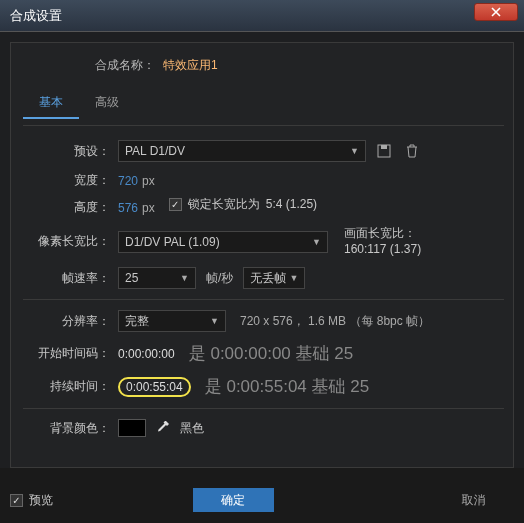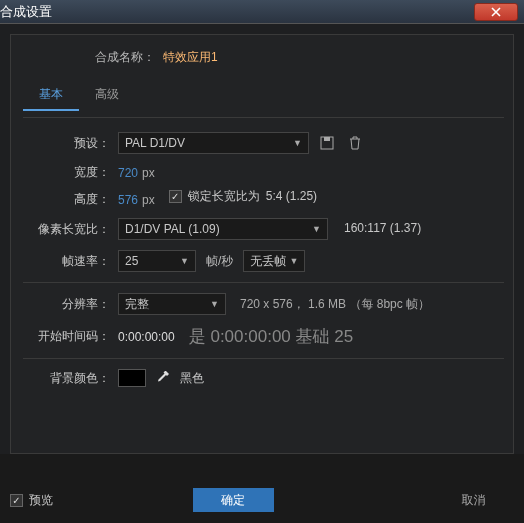--- a/index.html
+++ b/index.html
@@ -1,34 +1,34 @@
 <!DOCTYPE html>
 <html><head>
 <meta charset="utf-8">
 <style>
 *{box-sizing:border-box;margin:0;padding:0;font-family:"Microsoft YaHei",Arial,sans-serif;font-size:12px;color:#c8c8c8}
 body{background:#1a1a1a;width:524px;height:523px;position:relative;overflow:hidden}
-.titlebar{background:linear-gradient(#3d4a5a,#2a3340);height:24px;display:flex;align-items:center;padding-left:0;position:relative;border-bottom:1px solid #555}
+.titlebar{background:linear-gradient(#3d4a5a,#2a3340);height:32px;display:flex;align-items:center;padding-left:10px;position:relative;border-bottom:1px solid #555}
 .titlebar-text{color:#fff;font-size:13px}
 .close-btn{position:absolute;right:6px;top:3px;width:44px;height:18px;background:linear-gradient(#d9604c,#c1392b);border:1px solid #8a2a1d;border-radius:3px;display:flex;align-items:center;justify-content:center;color:#fff;font-weight:bold;cursor:pointer}
 .content{padding:10px 10px 0 10px;background:#1e1f21}
 .inner{border:1px solid #3a3a3a;padding:14px 9px 20px 12px;background:#222325;min-height:420px;position:relative}
 .row{display:flex;align-items:center;margin-bottom:10px}
 .label{text-align:right;padding-right:8px;color:#b8b8b8}
 .comp-name-row{margin-bottom:14px}
 .comp-name-row .label{width:140px}
 .comp-name-val{color:#fdba74}
 .tabs{display:flex;margin-bottom:6px}
 .tab{padding:6px 16px;color:#999;cursor:pointer}
 .tab.active{color:#5aa0e0;border-bottom:2px solid #5aa0e0}
 .panel{border-top:1px solid #3a3a3a;padding-top:14px}
 .label-sm{width:95px;text-align:right;padding-right:8px}
 .dropdown{background:#1a1a1a;border:1px solid #444;height:22px;display:flex;align-items:center;padding:0 6px;position:relative;cursor:pointer}
 .dropdown .arrow{position:absolute;right:6px;font-size:9px;color:#aaa}
-.preset-dd{width:191px}
+.preset-dd{width:248px}
 .icon-btn{width:20px;height:20px;display:flex;align-items:center;justify-content:center;margin-left:8px;cursor:pointer;color:#aaa}
 .value-link{color:#4a8ac8;cursor:pointer}
 .px{margin-left:4px;color:#aaa}
 .checkbox{width:13px;height:13px;background:#333;border:1px solid #666;display:inline-flex;align-items:center;justify-content:center;margin-right:6px;font-size:10px;color:#ddd}
 .wh-group{margin-left:0}
 .lock-row{display:flex;align-items:center;margin-left:14px;color:#bbb}
 .par-dd{width:210px}
 .aspect-info{margin-left:16px;color:#bbb;line-height:1.3}
 .fps-dd{width:78px}
 .unit{margin:0 10px;color:#bbb}
@@ -114,20 +114,21 @@
         </div>
       </div>
 
       <div class="row">
         <div class="label-sm">像素长宽比：</div>
         <div class="dropdown par-dd">
           <span>D1/DV PAL (1.09)</span>
           <span class="arrow">▼</span>
         </div>
         <div class="aspect-info">
+          <div>画面长宽比：</div>
           <div>160:117 (1.37)</div>
         </div>
       </div>
 
       <div class="row">
         <div class="label-sm">帧速率：</div>
         <div class="dropdown fps-dd">
           <span>25</span>
           <span class="arrow">▼</span>
         </div>
@@ -148,20 +149,27 @@
         </div>
         <span class="res-info">720 x 576， 1.6 MB （每  8bpc 帧）</span>
       </div>
 
       <div class="row">
         <div class="label-sm">开始时间码：</div>
         <span class="tc">0:00:00:00</span>
         <span class="tc-note">是 0:00:00:00  基础 25</span>
       </div>
 
+      <div class="row">
+        <div class="label-sm">持续时间：</div>
+        <span class="highlight">
+          <span class="tc">0:00:55:04</span>
+        </span>
+        <span class="tc-note">是 0:00:55:04  基础 25</span>
+      </div>
 
       <div class="divider"></div>
 
       <div class="row">
         <div class="label-sm">背景颜色：</div>
         <div class="swatch"></div>
         <span class="eyedrop">
           <svg width="14" height="14" viewBox="0 0 14 14">
               <path d="M11 1l2 2-2 2-1-1-6 6-2 .5.5-2 6-6-1-1 2-2z" fill="#ddd"></path>
             </svg>

